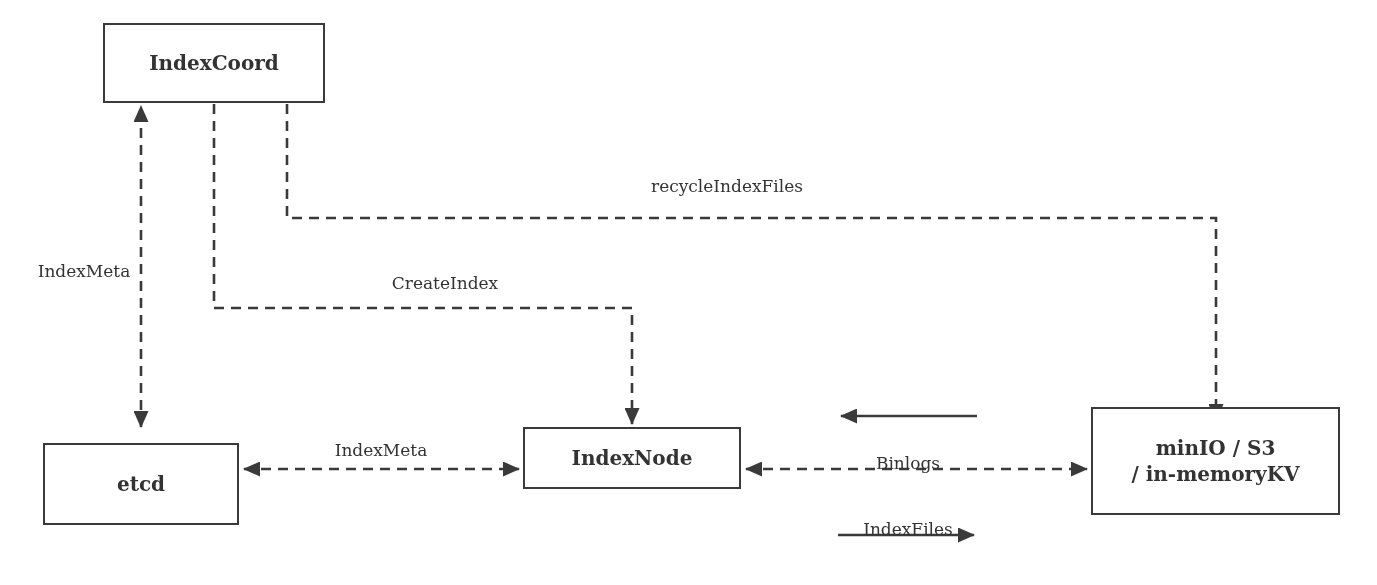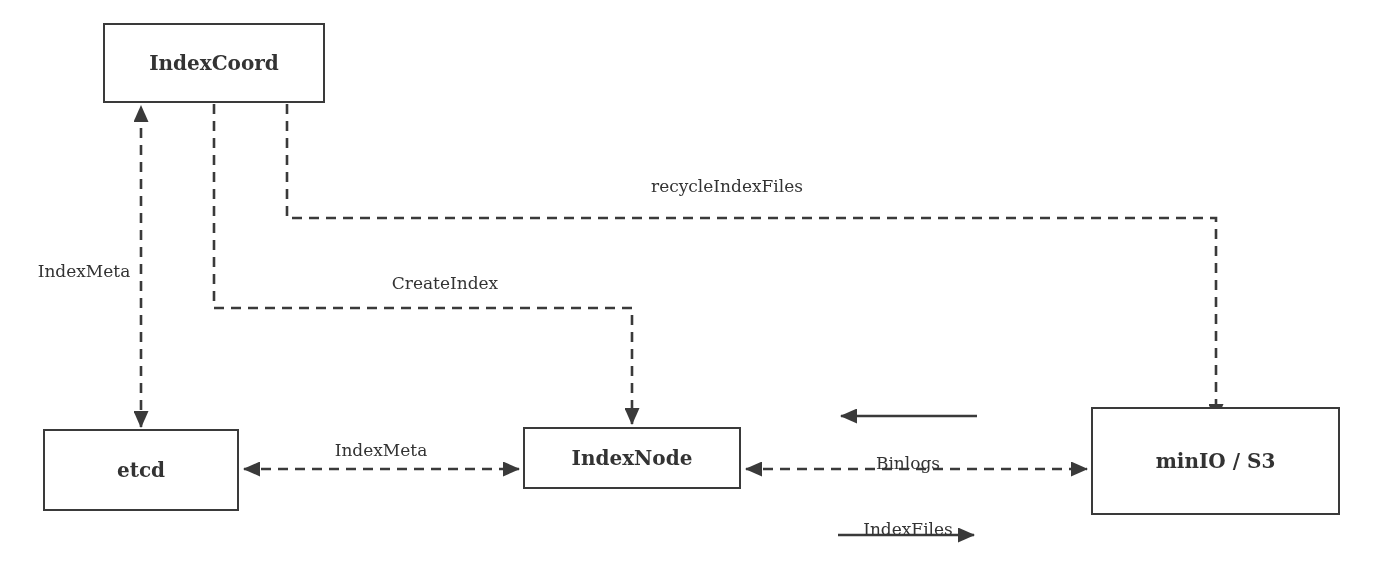--- a/index.html
+++ b/index.html
@@ -39,21 +39,21 @@
     flex-direction: column;
     align-items: center;
     justify-content: center;
     color: #333333;
     font-weight: bold;
     font-size: 20px;
     line-height: 1.32;
     text-align: center;
   }
   .node-indexcoord { left: 103px; top: 23px;  width: 222px; height: 80px; }
-  .node-etcd       { left: 43px;  top: 429px; width: 196px; height: 82px; }
+  .node-etcd       { left: 43px;  top: 443px; width: 196px; height: 82px; }
   .node-indexnode  { left: 523px; top: 427px; width: 218px; height: 62px; }
   .node-minio      { left: 1091px;top: 407px; width: 249px; height: 108px; text-align: center; }
   .edge-label {
     position: absolute;
     transform: translate(-50%, -50%);
     color: #333333;
     font-weight: normal;
     font-size: 17px;
     white-space: nowrap;
   }
@@ -98,20 +98,21 @@
   <div class="node node-etcd">
     <span>etcd</span>
   </div>
 
   <div class="node node-indexnode">
     <span>IndexNode</span>
   </div>
 
   <div class="node node-minio">
     <span>minIO / S3</span>
+    <span>/ in-memoryKV</span>
   </div>
 
   <div class="edge-label lbl-indexmeta-v">IndexMeta</div>
 
   <div class="edge-label lbl-createindex">CreateIndex</div>
 
   <div class="edge-label lbl-recycle">recycleIndexFiles</div>
 
   <div class="edge-label lbl-indexmeta-h">IndexMeta</div>
 

